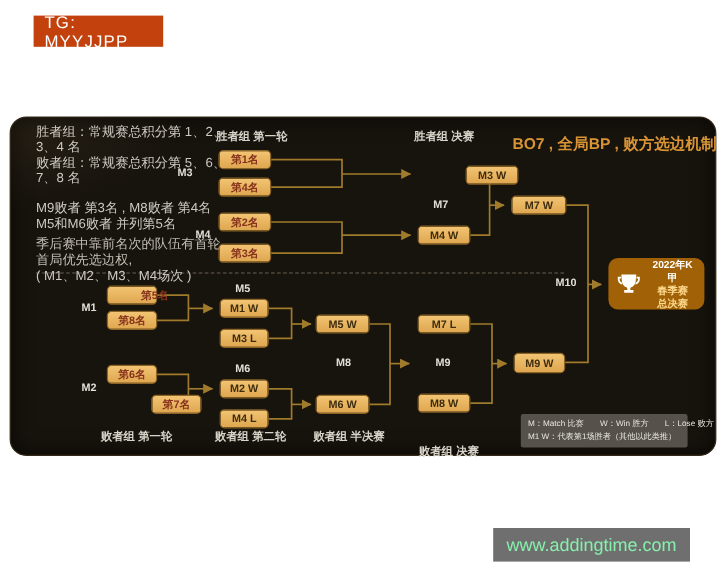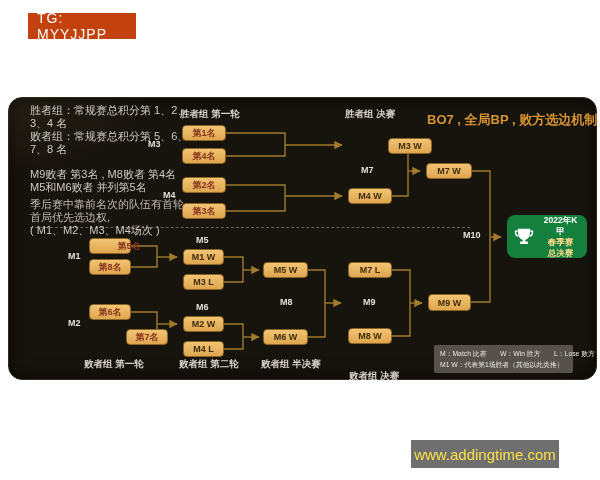--- a/index.html
+++ b/index.html
@@ -2,22 +2,22 @@
 <html><head>
 <meta charset="utf-8">
 <style>
   * { margin:0; padding:0; box-sizing:border-box; }
   html,body { width:600px; height:480px; }
   body { font-family:"Liberation Sans","DejaVu Sans",sans-serif; background:#ffffff; position:relative; overflow:hidden; }
   .stage { position:absolute; inset:0; width:600px; height:480px; }
 
   .tg-box { position:absolute; left:28px; top:13px; width:108px; height:26px; background:#c2410c;
             color:#ffffff; font-size:14px; letter-spacing:1px; display:flex; align-items:center; padding-left:9px; }
-  .site-box { position:absolute; left:411px; top:440px; width:148px; height:28px; background:#6f6f6f;
-            color:#fde047; font-size:15px; display:flex; align-items:center; justify-content:center; }
+  .site-box { position:absolute; left:411px; top:440px; width:164px; height:28px; background:#6f6f6f;
+            color:#86efac; font-size:15px; display:flex; align-items:center; justify-content:center; }
 
   .panel { position:absolute; left:8px; top:97px; width:589px; height:283px; border-radius:14px;
            background:radial-gradient(ellipse 260px 140px at 0% 0%, #282115 0%, #17130d 55%), #17130d;
            border:1px solid #342a1a; box-shadow:inset 0 0 18px rgba(0,0,0,.6); }
 
   .rules { position:absolute; left:30px; top:104px; width:160px; color:#cfcbc2; font-size:11px; line-height:13px; }
   .rules .gap { height:12px; }
   .rules .note { margin-top:4px; color:#c4bfb4; }
 
   .hdr { position:absolute; color:#d8d4ca; font-size:9.5px; font-weight:bold; white-space:nowrap; }
@@ -27,21 +27,21 @@
   .bx { position:absolute; height:16px; background:linear-gradient(#f2c473,#dfa64f); border:1px solid #8a6426;
         border-radius:4px; display:flex; align-items:center; justify-content:center;
         font-size:9px; font-weight:bold; white-space:nowrap; }
   .bx.seed { color:#86321c; }
   .bx.res  { color:#3d2c0e; }
 
   .wires { position:absolute; left:0; top:0; width:600px; height:480px; pointer-events:none; }
 
   .divider { position:absolute; left:30px; top:227px; width:440px; border-top:1px dashed #6b6152; }
 
-  .trophy-box { position:absolute; left:507px; top:215px; width:80px; height:43px; background:#15803d;
+  .trophy-box { position:absolute; left:507px; top:215px; width:80px; height:43px; background:#a16207;
                 border-radius:8px; display:flex; align-items:center; padding:0 6px; gap:5px; }
   .trophy-box .txt { flex:1; text-align:center; line-height:11px; font-size:8.5px; font-weight:bold; }
   .trophy-box .t1 { color:#ffffff; }
   .trophy-box .t2, .trophy-box .t3 { color:#ffd98e; }
 
   .legend { position:absolute; left:434px; top:345px; width:139px; height:28px; background:#56524b;
             border-radius:2px; color:#e9e6e0; font-size:6.8px; line-height:11px; padding:3px 6px; white-space:nowrap; }
 </style>
 </head>
 <body>

